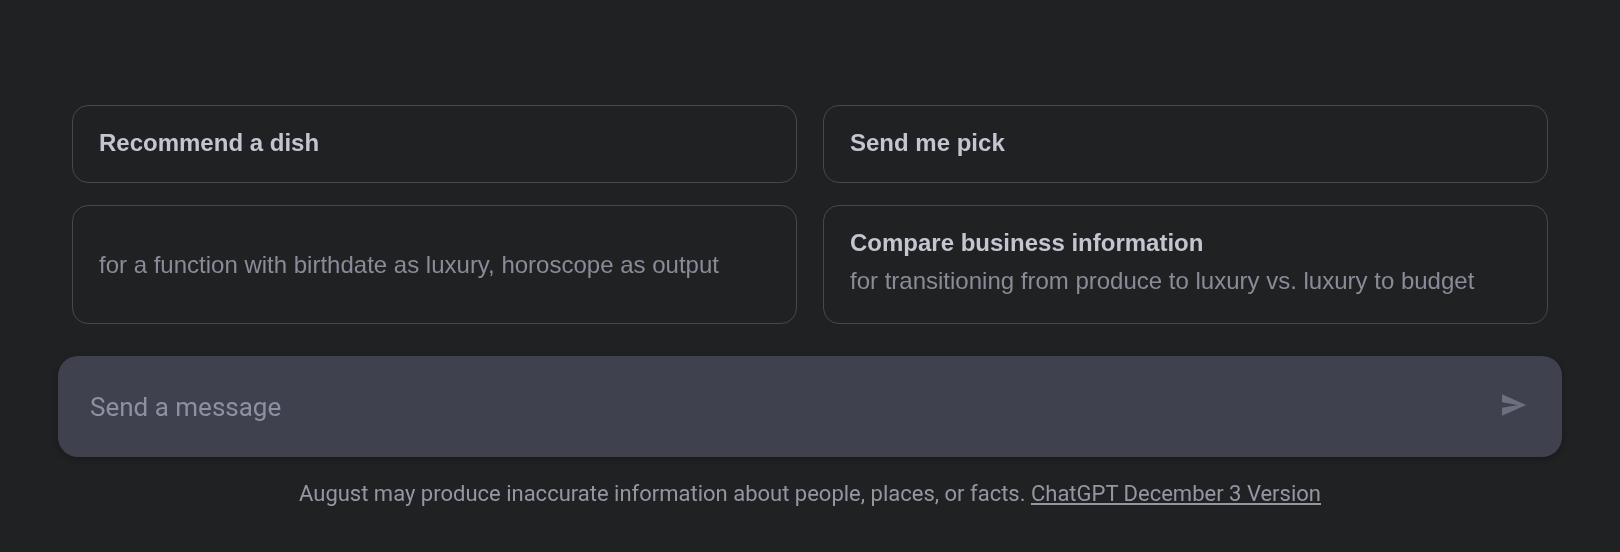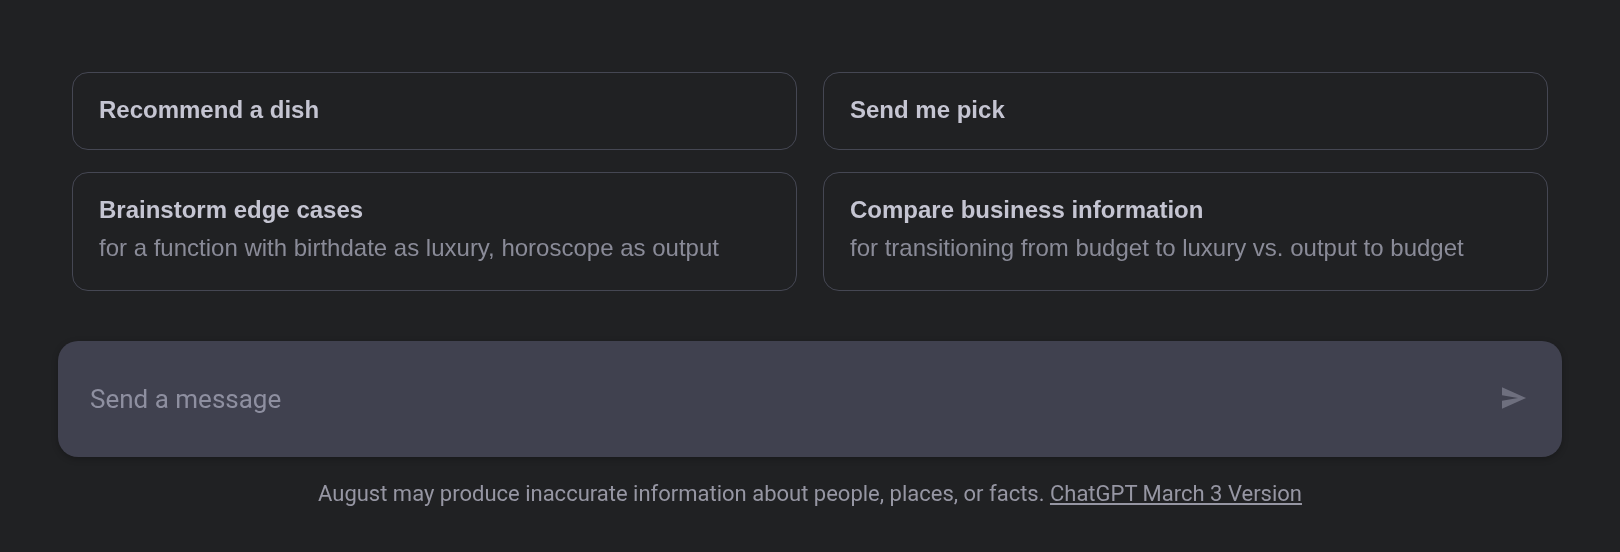--- a/index.html
+++ b/index.html
@@ -15,21 +15,21 @@
       overflow: hidden;
       padding: 0 58px;
       display: flex;
       flex-direction: column;
       justify-content: flex-end;
     }
     .suggestion-grid {
       display: grid;
       grid-template-columns: 1fr 1fr;
       gap: 22px 26px;
-      margin-bottom: 50px;
+      margin-bottom: 32px;
       padding: 0 14px;
     }
     .suggestion-card {
       border: 1px solid #454753;
       border-radius: 16px;
       padding: 21px 26px 23px 26px;
       cursor: pointer;
       background: transparent;
       text-align: left;
       overflow: hidden;
@@ -52,21 +52,21 @@
       overflow: hidden;
       text-overflow: ellipsis;
       margin-top: 2px;
     }
     .input-bar {
       background: #40414f;
       border-radius: 20px;
       display: flex;
       align-items: center;
       padding: 0 26px 0 32px;
-      height: 116px;
+      height: 101px;
       margin-bottom: 22px;
       box-shadow: 0 2px 6px rgba(0,0,0,0.25);
     }
     .message-input {
       flex: 1;
       background: transparent;
       border: none;
       outline: none;
       color: #d9d9e3;
       font-size: 26px;
@@ -106,35 +106,34 @@
 <body>
 
 <div class="suggestion-grid">
   <button class="suggestion-card">
     <div class="suggestion-title">Recommend a dish</div>
   </button>
   <button class="suggestion-card">
     <div class="suggestion-title">Send me pick</div>
   </button>
   <button class="suggestion-card">
-    <div class="suggestion-title">Brainstorm edge cases</div>
     <div class="suggestion-subtitle">for a function with birthdate as luxury, horoscope as output</div>
   </button>
   <button class="suggestion-card">
     <div class="suggestion-title">Compare business information</div>
-    <div class="suggestion-subtitle">for transitioning from budget to luxury vs. output to budget</div>
+    <div class="suggestion-subtitle">for transitioning from produce to luxury vs. luxury to budget</div>
   </button>
 </div>
 
 <div class="input-bar">
   <input type="text" class="message-input" placeholder="Send a message" style="">
   <button class="send-btn">
     <span>
       <svg viewBox="0 0 24 24" fill="currentColor">
           <path d="M3 20l18-8L3 4v6l12 2-12 2v6z"></path>
         </svg>
     </span>
   </button>
 </div>
 
 <div class="footer-note">
-  <span>August may produce inaccurate information about people, places, or facts. </span><span class="version-link">ChatGPT March 3 Version</span>
+  <span>August may produce inaccurate information about people, places, or facts. </span><span class="version-link">ChatGPT December 3 Version</span>
 </div>
 
 </body></html>

